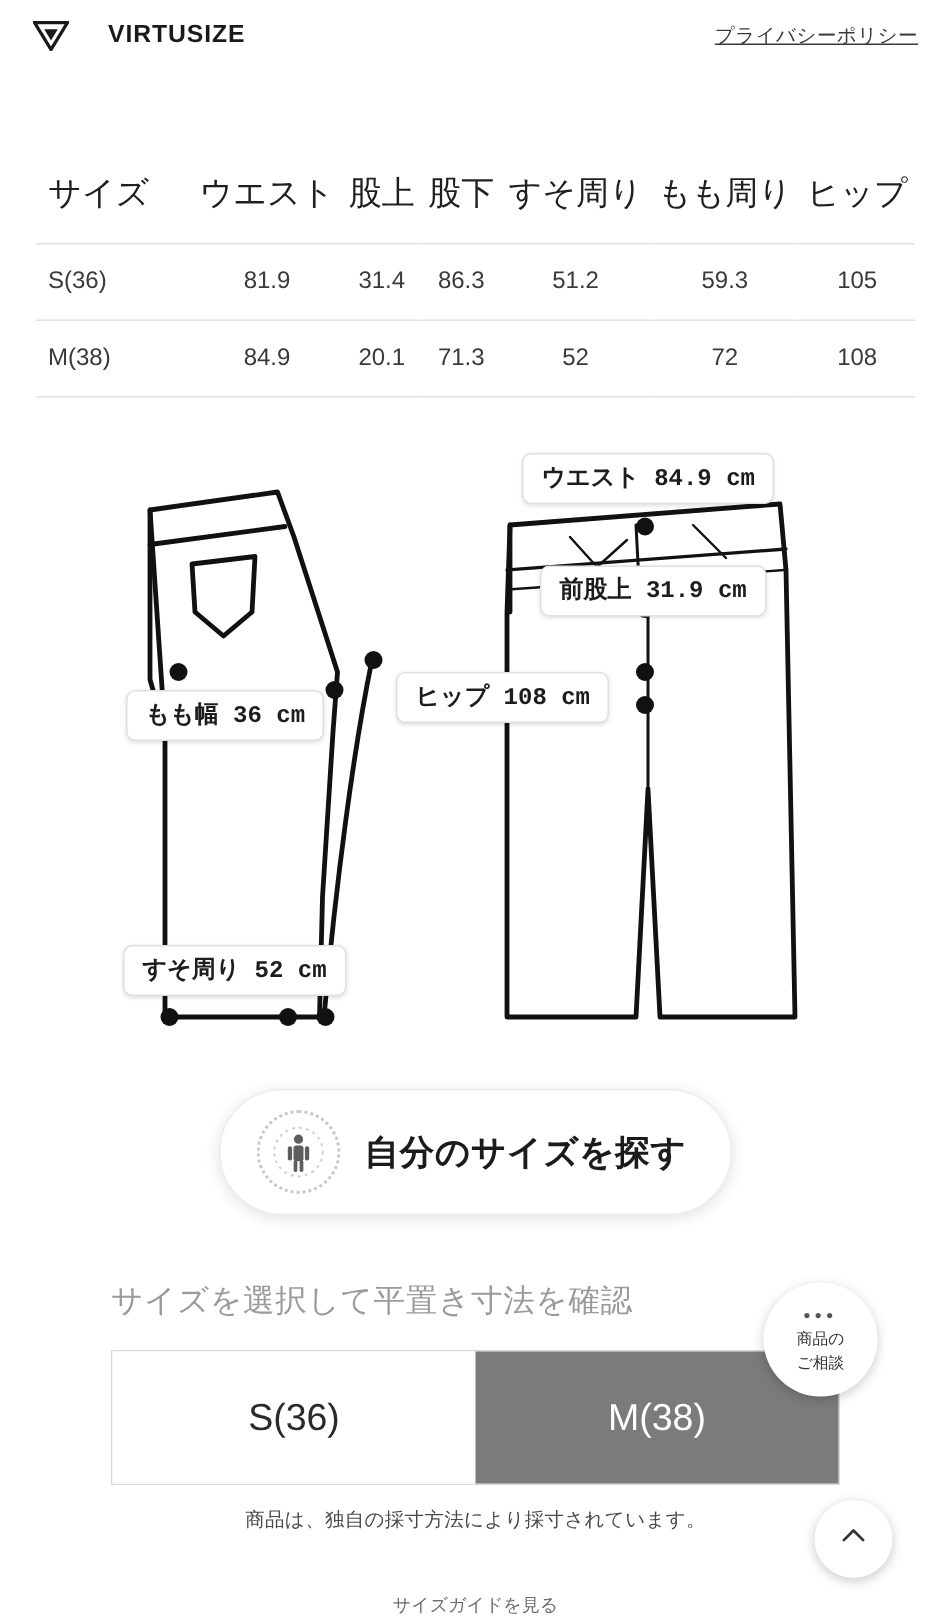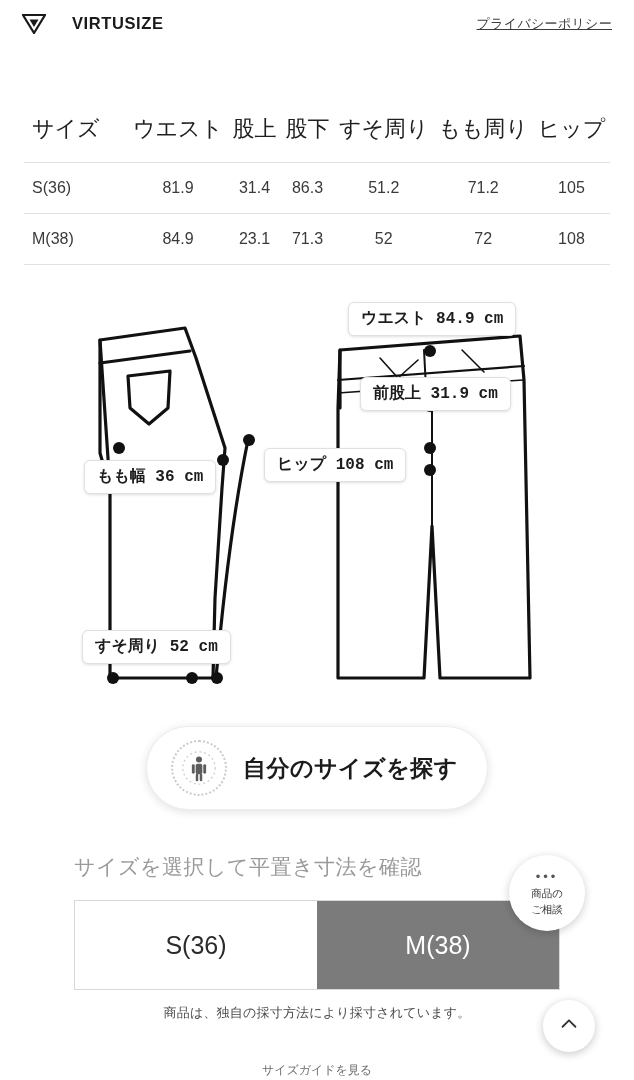--- a/index.html
+++ b/index.html
@@ -272,27 +272,27 @@
         <th>ヒップ</th>
       </tr>
     </thead>
     <tbody>
       <tr>
         <td>S(36)</td>
         <td>81.9</td>
         <td>31.4</td>
         <td>86.3</td>
         <td>51.2</td>
-        <td>71.2</td>
+        <td>59.3</td>
         <td>105</td>
       </tr>
       <tr>
         <td>M(38)</td>
         <td>84.9</td>
-        <td>23.1</td>
+        <td>20.1</td>
         <td>71.3</td>
         <td>52</td>
         <td>72</td>
         <td>108</td>
       </tr>
     </tbody>
   </table>
 
   <div class="diagram">
     <svg width="634" height="420" viewBox="0 0 634 420">

